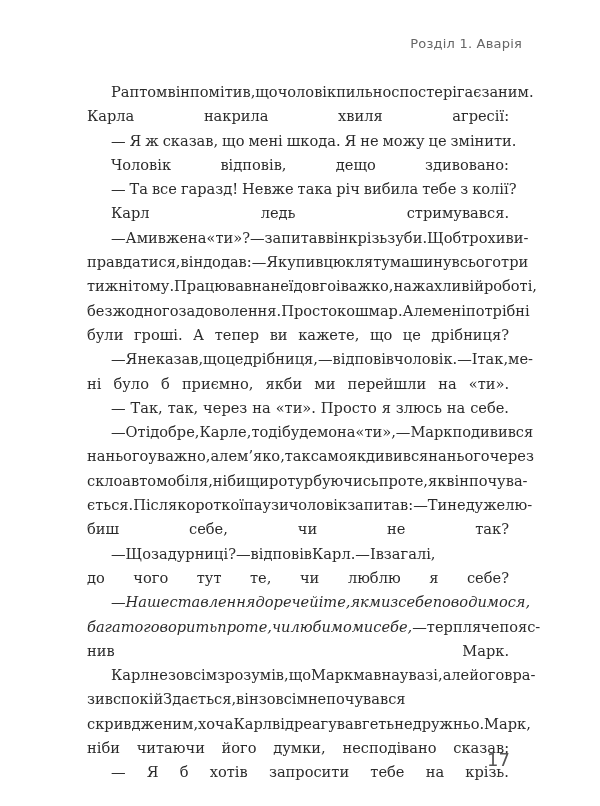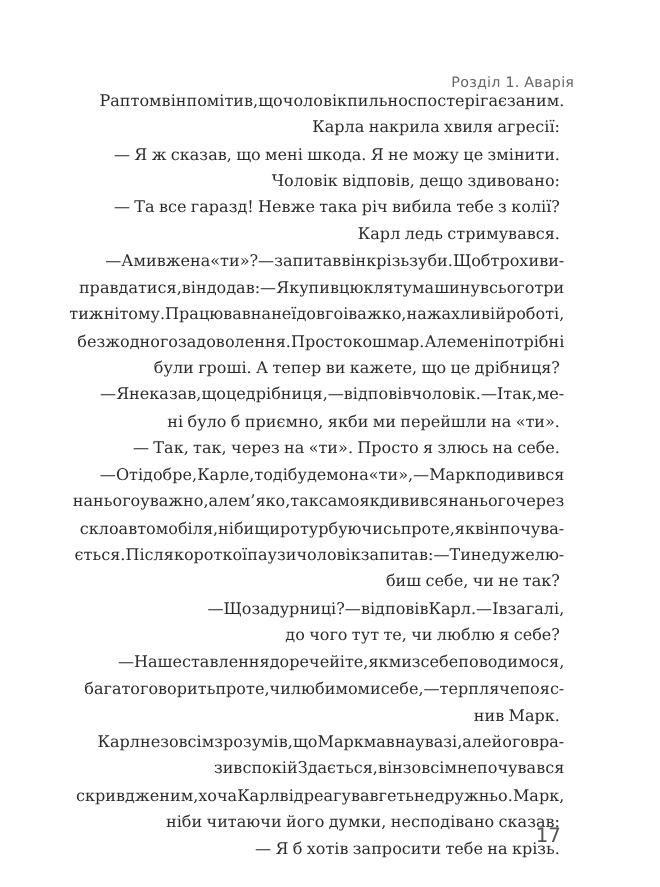--- a/index.html
+++ b/index.html
@@ -16,49 +16,49 @@
       color: #2b2b2b;
     }
     .running-header {
       position: absolute;
       top: 36px;
       right: 78px;
       font-family: "DejaVu Sans", "Liberation Sans", sans-serif;
       font-size: 13px;
       color: #666666;
       letter-spacing: 0.2px;
-      margin-top: 32px;
     }
     .text-block {
       position: absolute;
       left: 87px;
       top: 80px;
       width: 426px;
     }
     .line {
       height: 24.3px;
       line-height: 24.3px;
       font-size: 14.6px;
       white-space: nowrap;
       display: flex;
-      justify-content: flex-end;
+      justify-content: flex-start;
     }
     .line.last {
-      justify-content: flex-end;
+      justify-content: space-between;
     }
     .line.indent {
       padding-left: 24px;
     }
     .line span.w {
       display: inline-block;
     }
     .line.last span.w {
       margin-right: 0.27em;
     }
     .italic {
+      font-style: italic;
     }
     .page-number {
       position: absolute;
       top: 749px;
       left: 487px;
       font-family: "DejaVu Sans", "Liberation Sans", sans-serif;
       font-size: 18px;
       color: #555555;
     }
   </style>

